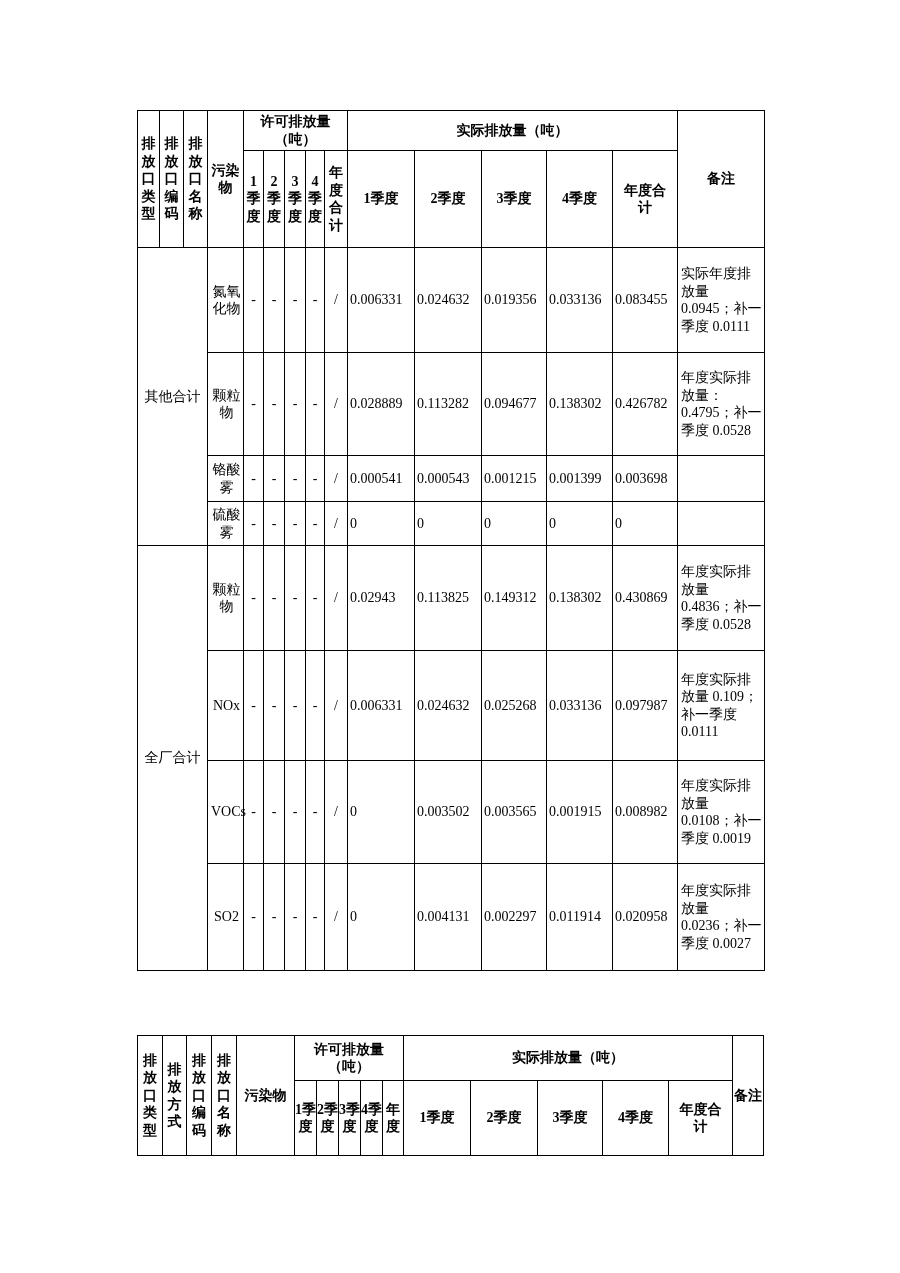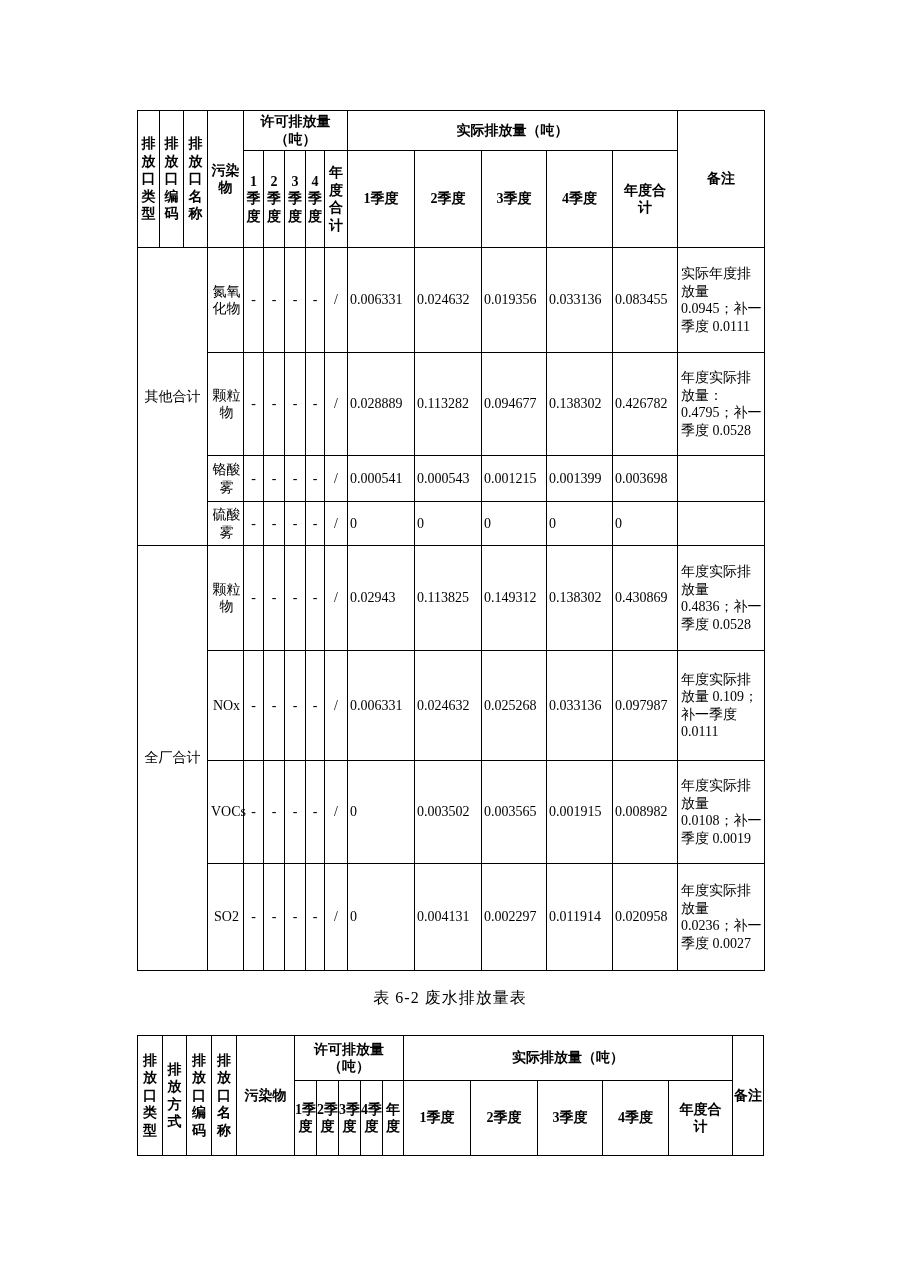--- a/index.html
+++ b/index.html
@@ -187,21 +187,20 @@
         <td class="num">0</td>
         <td class="num">0.004131</td>
         <td class="num">0.002297</td>
         <td class="num">0.011914</td>
         <td class="num">0.020958</td>
         <td class="remark">年度实际排放量 0.0236；补一季度 0.0027</td>
       </tr>
     </tbody>
   </table>
 
-  <div class="caption">表 6-2 废水排放量表</div>
 
   <table class="grid" id="t2">
     <colgroup>
       <col style="width:25px">
         <col style="width:24px">
         <col style="width:25px">
         <col style="width:25px">
       <col style="width:58px">
       <col style="width:22px">
         <col style="width:22px">

